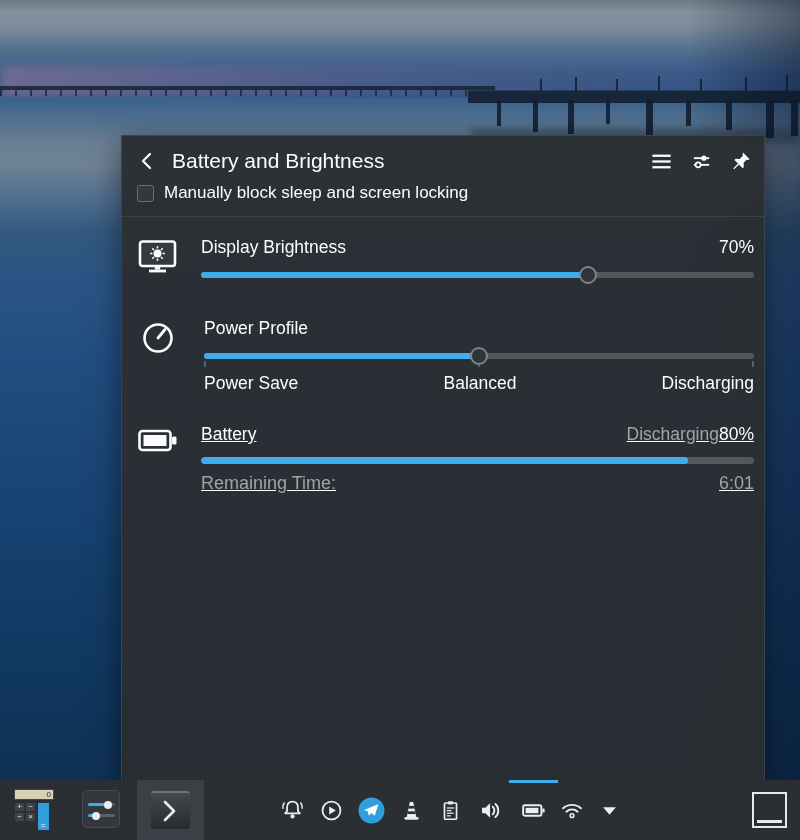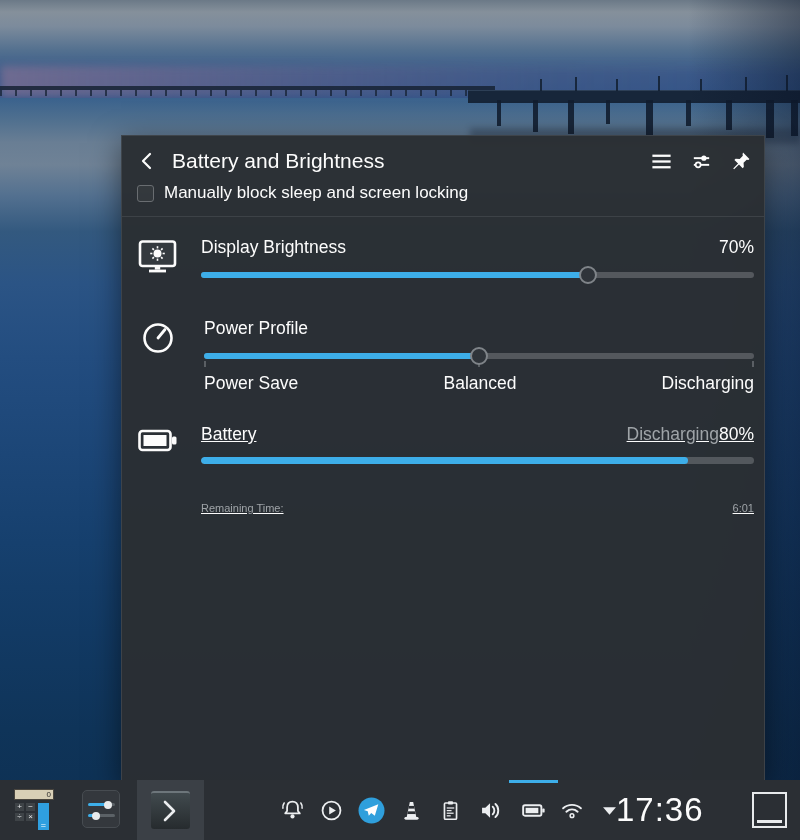--- a/index.html
+++ b/index.html
@@ -42,21 +42,21 @@
   .muted{color:#9fa4a8;}
   .slider{position:relative;height:18px;margin-top:8px;}
   .track{position:absolute;left:0;right:0;top:6px;height:6px;border-radius:3px;background:#54585d;}
   .fill{position:absolute;left:0;top:6px;height:6px;border-radius:3px;background:#3daee9;}
   .handle{position:absolute;top:0;width:18px;height:18px;border-radius:50%;background:#2f343a;
     border:2px solid #7f8489;box-sizing:border-box;}
   .tick{position:absolute;top:14px;width:2px;height:6px;background:#5a5f64;}
   .levels{display:flex;justify-content:space-between;font-size:17.5px;margin-top:8px;}
   .progress{position:relative;height:7px;border-radius:3.5px;background:#53585d;margin-top:12px;overflow:hidden;}
   .progress .pfill{position:absolute;left:0;top:0;bottom:0;border-radius:3.5px;background:#3daee9;}
-  .details{margin-top:33px;font-size:11px;color:#9fa4a8;}
+  .details{margin-top:8px;font-size:18px;color:#9fa4a8;}
   .drow{display:flex;justify-content:space-between;line-height:22px;}
   .b-right{display:flex;align-items:baseline;}
   .mt22{margin-top:34px;} .mt30{margin-top:30px;text-decoration:underline;}
 
   
   .taskbar{left:0;top:780px;width:800px;height:60px;background:#2b2f34;}
   .task-hl{left:137px;top:0;width:67px;height:60px;background:#3b4046;}
   .term{left:151px;top:11px;width:39px;height:38px;border-radius:3px;
     background:linear-gradient(180deg,#414a4e,#262b2e);border-top:2px solid #6d767b;box-sizing:border-box;}
   .calc{left:14px;top:9px;width:40px;height:42px;}
@@ -332,19 +332,18 @@
       </svg>
     </div>
     <div class="abs tray-ic" style="left:602px">
       <svg width="15" height="11" viewBox="0 0 14 10">
           <polygon points="1,2 13,2 7,9" fill="#eceef0"></polygon>
         </svg>
     </div>
 
     <div class="abs indicator"></div>
 
-    <div class="abs clock">17:36</div>
 
     <div class="abs showdesk">
       <div class="bar"></div>
     </div>
   </div>
 </div>
 
 </body></html>

